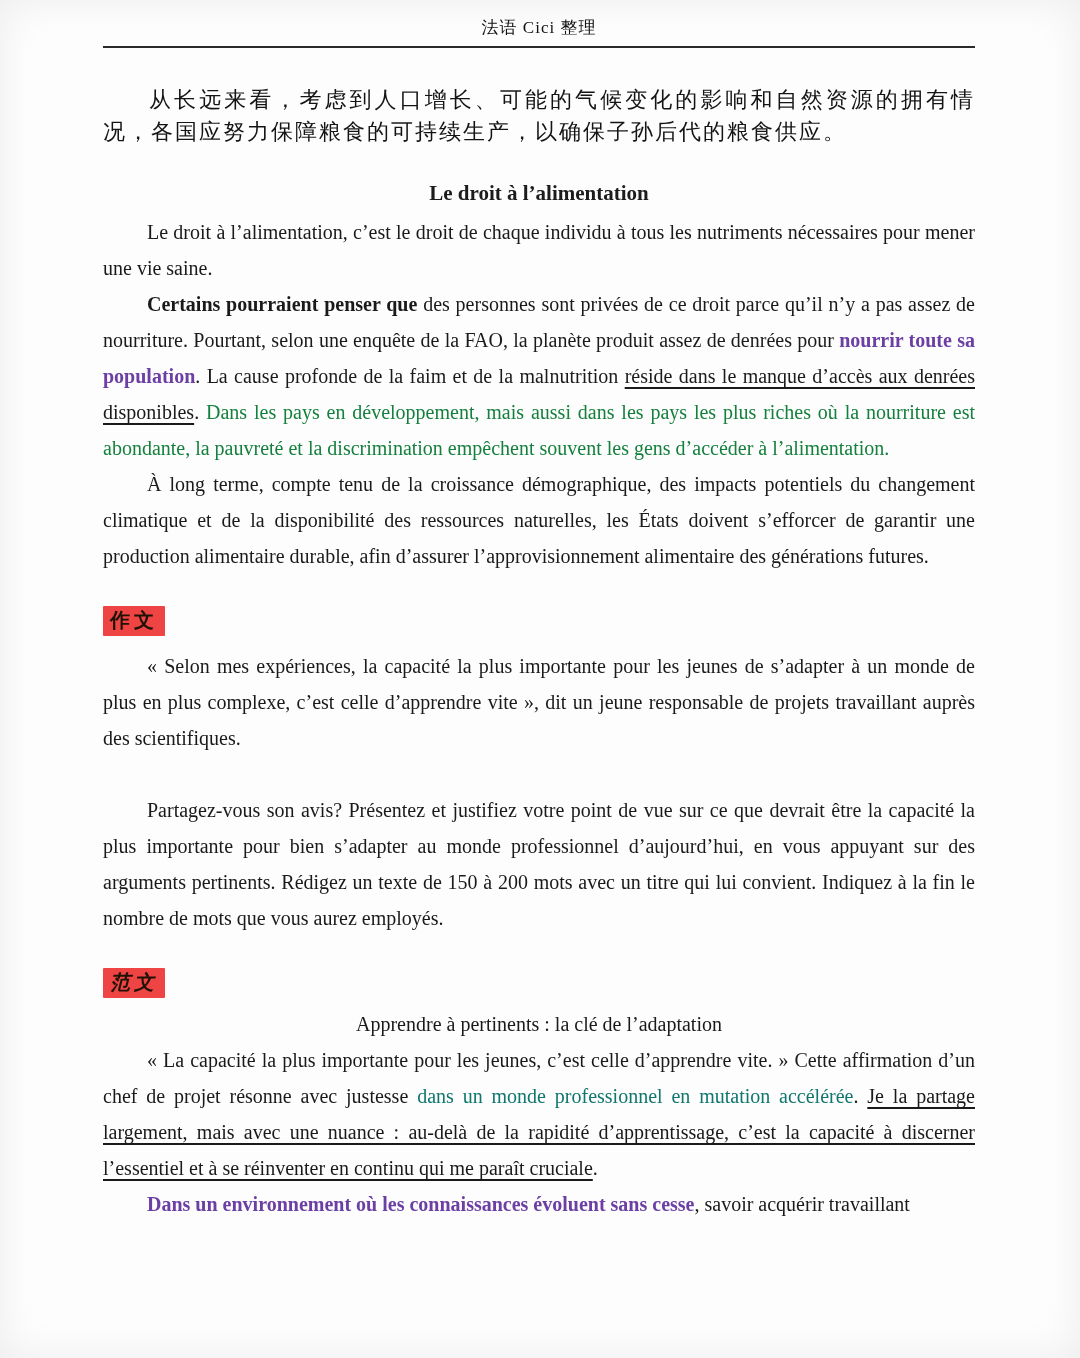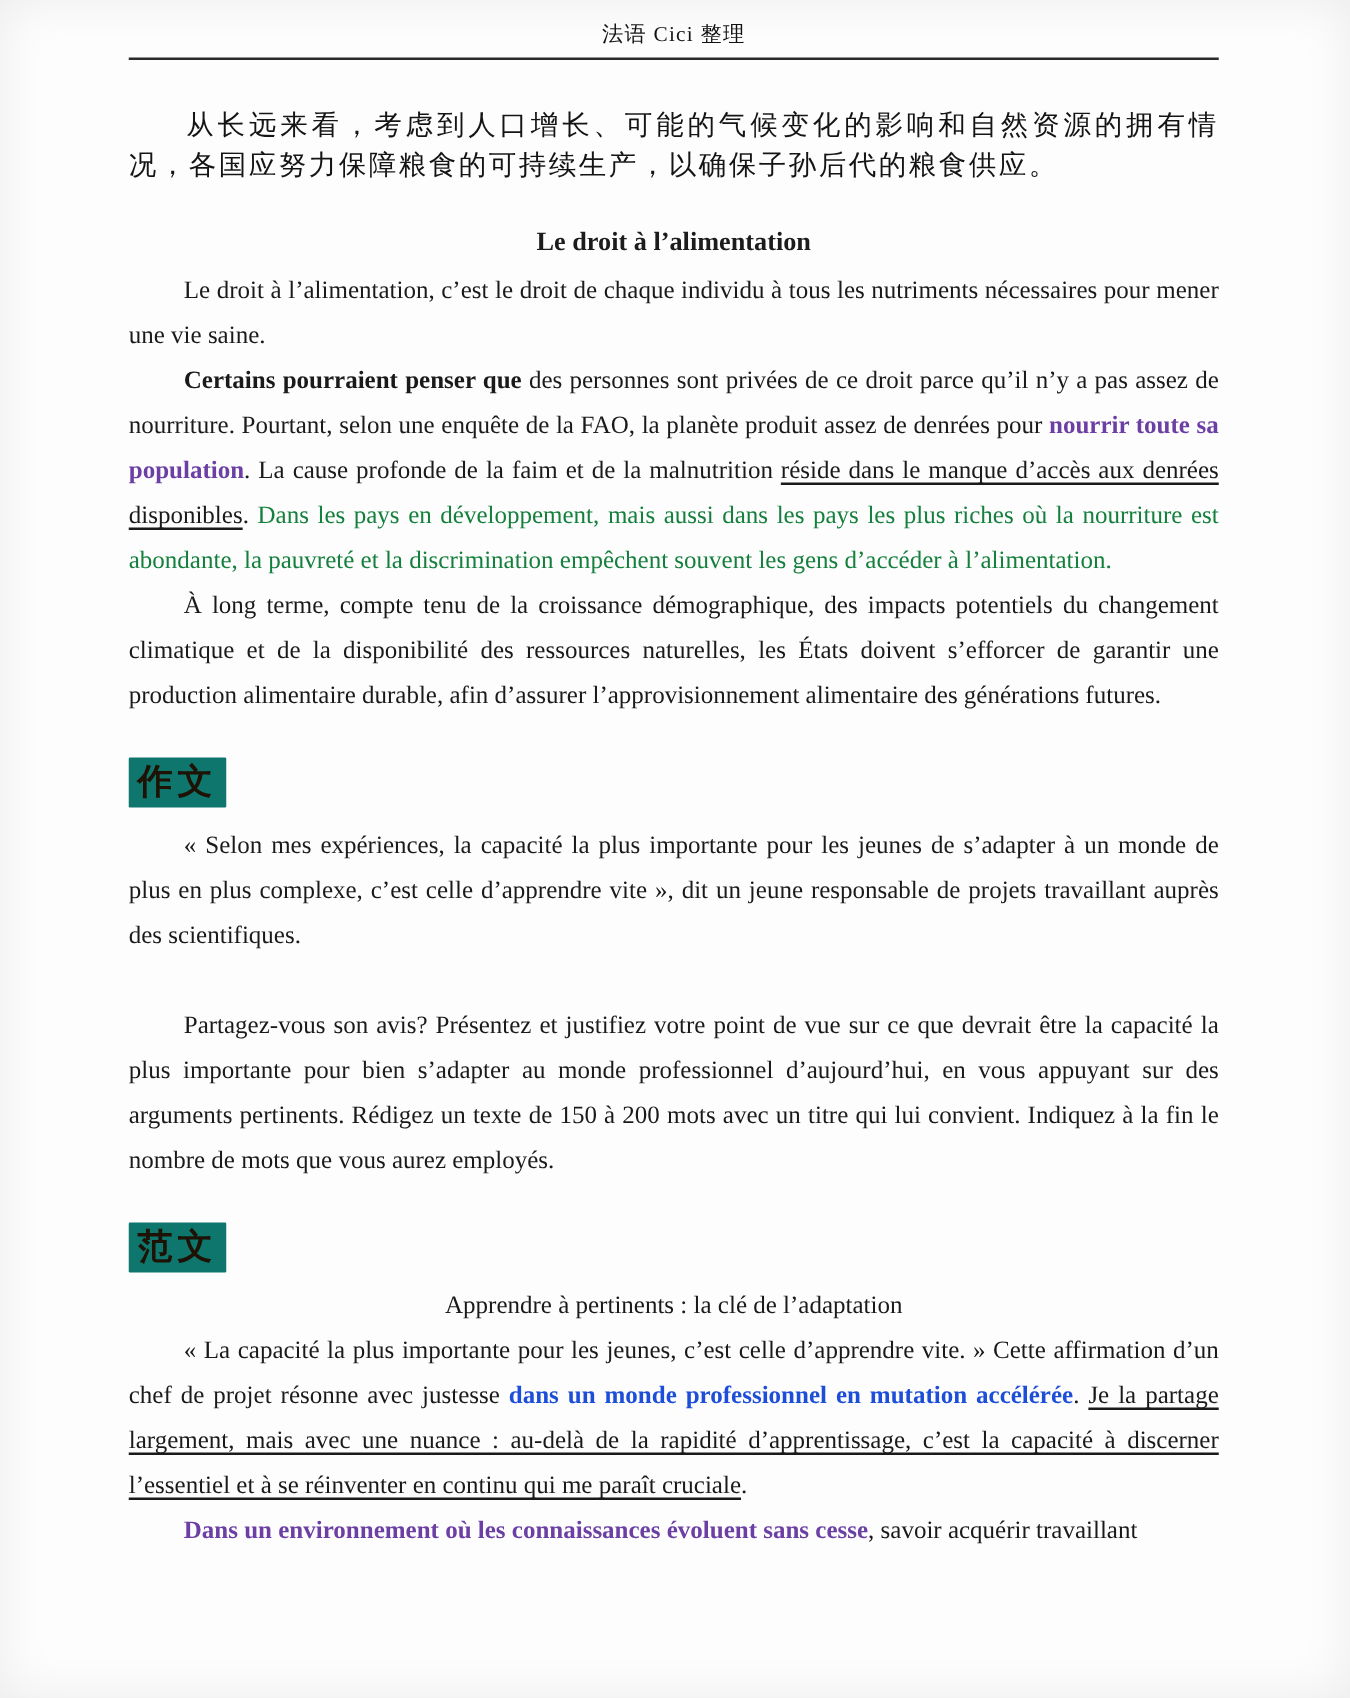--- a/index.html
+++ b/index.html
@@ -57,37 +57,37 @@
   p.body.gap{margin-top:36px;}
   p.center{
     font-size:20px;
     line-height:36px;
     text-align:center;
     text-indent:0;
     margin-top:4px;
     color:#1a1a1a;
   }
   .chip-row{margin-top:32px;margin-bottom:12px;line-height:1;}
-  .chip-row.model{margin-bottom:8px;}
+  .chip-row.model{margin-bottom:8px;font-style:italic;}
   .chip{
     display:inline-block;
-    background:#0f766e;
+    background:#ef4444;
     color:#1e1205;
     font-weight:bold;
-    font-size:28px;
+    font-size:20px;
     line-height:1.25;
     padding:2px 7px 3px 7px;
     letter-spacing:4px;
     border-radius:1px;
   }
   .run-plain{}
   .run-bold{font-weight:700;text-align:right;}
   .run-purple{font-weight:700;color:#6B3FA4;}
   .run-blue{color:#15803d;}
-  .run-blueBold{color:#1d4ed8;font-weight:700;}
+  .run-blueBold{color:#0f766e;font-weight:400;}
   .run-underline{
     text-decoration:underline;
     text-decoration-thickness:1.5px;
     text-underline-offset:4px;
   }
 </style>
 </head>
 <body>
 
 <div class="page">

